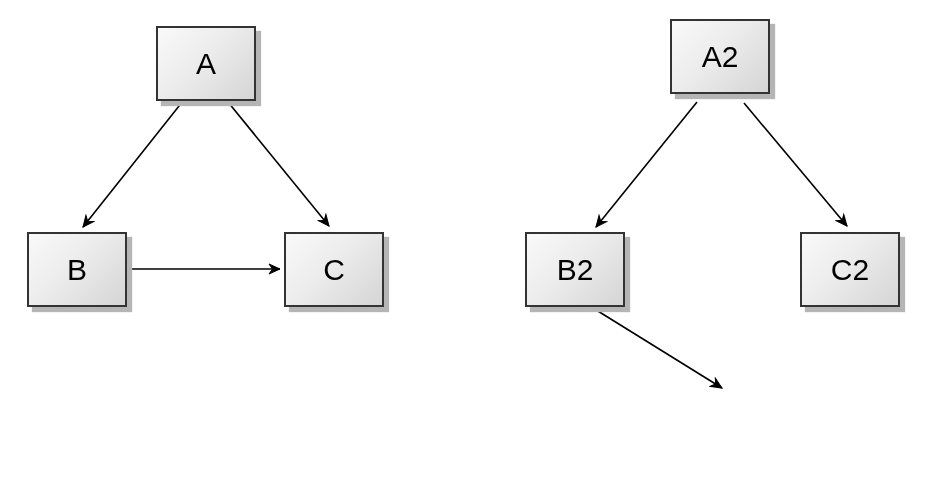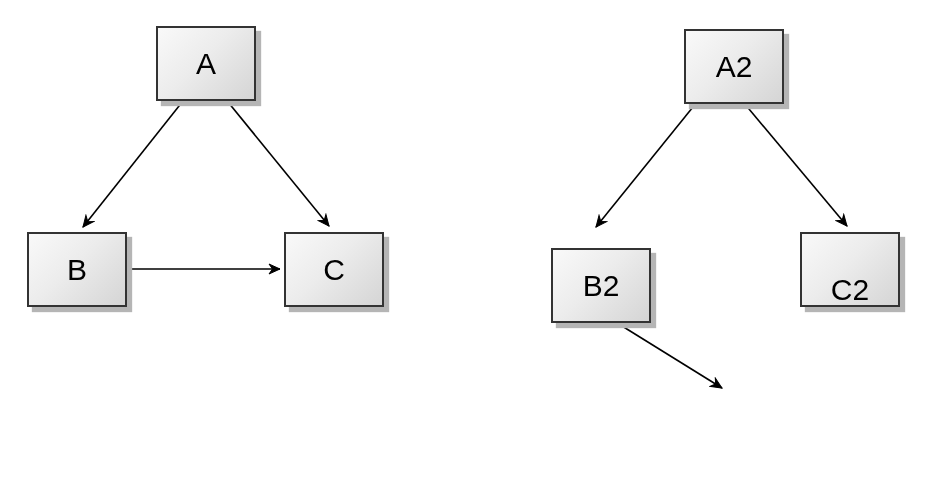--- a/index.html
+++ b/index.html
@@ -37,23 +37,23 @@
   .node-label {
     font-size: 30px;
     color: #000000;
     line-height: 1;
     user-select: none;
   }
   
   #node-A  { left: 156px; top:  26px; }
   #node-B  { left:  27px; top: 232px; }
   #node-C  { left: 284px; top: 232px; }
-  #node-A2 { left: 670px; top:  29px; margin-left: 14px; }
-  #node-B2 { left: 551px; top: 232px; margin-top: 16px; }
-  #node-C2 { left: 800px; top: 232px; align-items: flex-end; }
+  #node-A2 { left: 670px; top:  19px; }
+  #node-B2 { left: 525px; top: 232px; }
+  #node-C2 { left: 800px; top: 232px; }
   #node-C3 { left: 677px; top: 393px; }
 </style>
 </head>
 <body>
 
 <div class="canvas">
 
   <svg class="edges-layer" width="940" height="504" viewBox="0 0 940 504" xmlns="http://www.w3.org/2000/svg">
     <defs>
       <marker id="arrowhead" viewBox="0 0 13 12" refX="12" refY="6" markerWidth="13" markerHeight="12" orient="auto" markerUnits="userSpaceOnUse">

